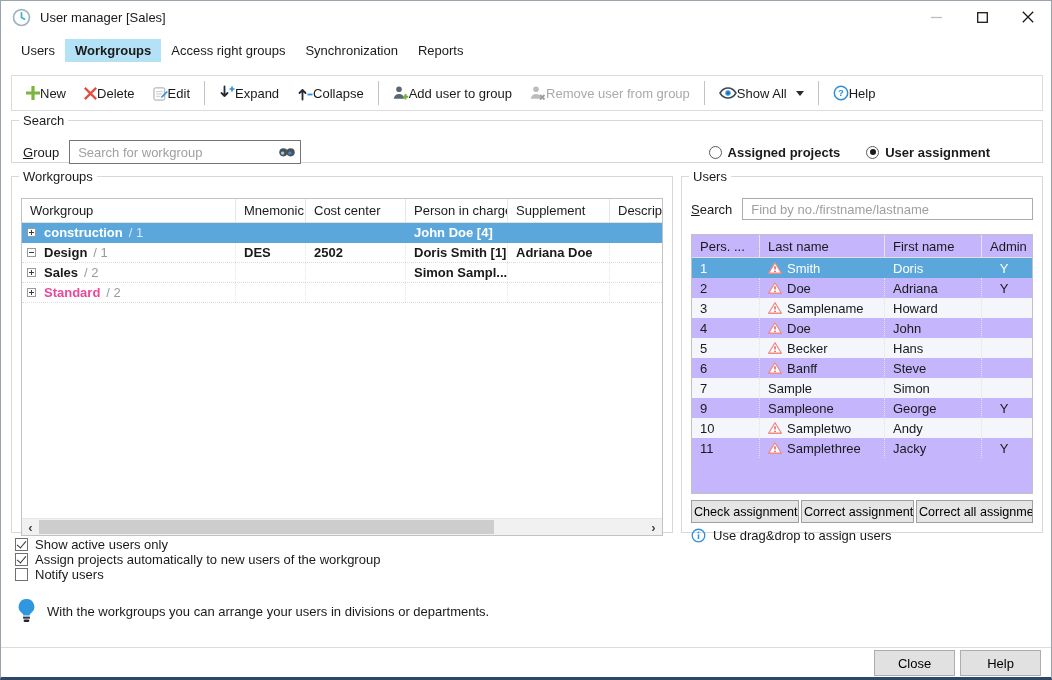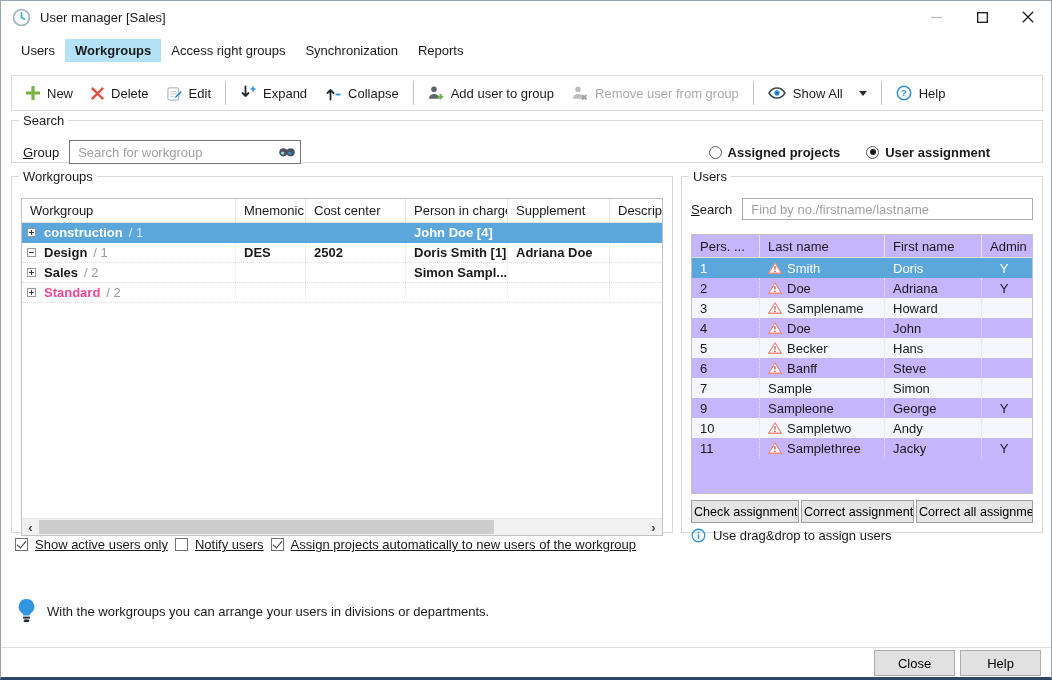--- a/index.html
+++ b/index.html
@@ -13,21 +13,21 @@
   .titlebar{position:absolute;left:0;top:0;width:100%;height:32px;display:flex;align-items:center;padding-left:11px;background:#fff;}
   .app-icon{width:19px;height:19px;margin-right:9px;display:flex;align-items:center;}
   .win-controls{position:absolute;right:0;top:0;height:32px;display:flex;}
   .win-btn{width:46px;height:32px;display:flex;align-items:center;justify-content:center;cursor:pointer;}
   
   .tabs{position:absolute;left:10px;top:38px;display:flex;}
   .tab{padding:4px 10px;cursor:pointer;white-space:nowrap;}
   .tab.active{background:#b3e1f6;font-weight:bold;}
   
   .toolbar{position:absolute;left:10px;top:74px;width:1032px;height:36px;border:1px solid #dcdcdc;display:flex;align-items:center;padding:0 5px;background:#fff;}
-  .tb-btn{display:flex;align-items:center;gap:7px;padding:5px 9px;cursor:pointer;white-space:nowrap;}
+  .tb-btn{display:flex;align-items:center;padding:5px 9px;cursor:pointer;white-space:nowrap;}
   .tb-btn.disabled{color:#a9a9a9;cursor:default;}
   .tb-ic,.tb-caret,.sort,.warn,.expander,.input-icon,.hint-ic,.tip-ic,.wicon{display:flex;align-items:center;}
   .tb-caret{margin-left:9px;}
   .tb-sep{width:1px;height:24px;background:#c2c2c2;margin:0 5px;flex:none;}
   
   fieldset.gb{position:absolute;border:1px solid #d8d8d8;margin:0;padding:0;background:#fff;}
   fieldset.gb legend{margin-left:7px;padding:0 4px;font-size:13px;}
   
   .search-gb{left:10px;top:112px;width:1032px;height:50px;}
   .search-row{position:absolute;left:11px;top:12px;right:10px;display:flex;align-items:center;}
@@ -77,21 +77,21 @@
   .u-row .c{border-left:1px dotted #e2e2e2;}
   .u-row .c:first-child{border-left:none;}
   .u-row .c:nth-child(4){justify-content:center;padding-left:0;}
   .u-rows .u-row.selected{background:#5BA7DB;color:#fff;}
   .u-row.selected .c{border-left-color:transparent;}
   .warn{margin-right:5px;flex:none;}
   .u-buttons{position:absolute;left:9px;right:9px;top:316px;display:grid;grid-template-columns:108px 113px 1fr;gap:2px;}
   .abtn{height:23px;background:#e5e5e5;border:1px solid #9f9f9f;font:12.6px "Liberation Sans","DejaVu Sans",sans-serif;white-space:nowrap;overflow:hidden;padding:0 2px;cursor:pointer;}
   .u-hint{position:absolute;left:9px;top:344px;display:flex;align-items:center;gap:7px;}
   
-  .options{position:absolute;left:14px;top:536px;display:flex;flex-direction:row;gap:7px;text-decoration:underline;}
+  .options{position:absolute;left:14px;top:536px;display:flex;flex-direction:column;}
   .opt{display:flex;align-items:center;gap:7px;cursor:pointer;}
   .cb{width:13px;height:13px;border:1px solid #707070;background:#fff;position:relative;flex:none;}
   .cb.checked::after{content:"";position:absolute;left:3px;top:0;width:4px;height:8px;border-right:1.6px solid #333;border-bottom:1.6px solid #333;transform:rotate(40deg);}
   .tip{position:absolute;left:16px;top:597px;display:flex;align-items:center;gap:11px;}
   .footer-sep{position:absolute;left:0;right:0;top:646px;height:1px;background:#dcdcdc;}
   .footer-buttons{position:absolute;right:10px;top:649px;display:flex;gap:5px;}
   .btn{width:81px;height:26px;background:#e1e1e1;border:1px solid #adadad;font:13px "Liberation Sans","DejaVu Sans",sans-serif;cursor:pointer;}
 </style>
 </head>
 <body>
@@ -535,26 +535,26 @@
       <span>Use drag&amp;drop to assign users</span>
     </div>
   </fieldset>
 
   <div class="options">
       <label class="opt">
         <span class="cb checked"></span>
         <span>Show active users only</span>
       </label>
       <label class="opt">
+        <span class="cb checked"></span>
+        <span>Assign projects automatically to new users of the workgroup</span>
+      </label>
+      <label class="opt">
         <span class="cb"></span>
         <span>Notify users</span>
-      </label>
-      <label class="opt">
-        <span class="cb checked"></span>
-        <span>Assign projects automatically to new users of the workgroup</span>
       </label>
     </div>
 
   <div class="tip">
     <span class="tip-ic">
         <svg width="19" height="26" viewBox="0 0 20 27">
           <path d="M10 0.8a8.2 8.2 0 0 1 4.9 14.8c-0.9 0.7-1.6 1.6-1.6 2.7H6.7c0-1.1-0.7-2-1.6-2.7A8.2 8.2 0 0 1 10 0.8z" fill="#2F96E0"></path>
           <rect x="6.4" y="19.4" width="7.2" height="2.2" fill="#2a3a4a"></rect>
           <rect x="7" y="22.4" width="6" height="2.6" rx="1.2" fill="#1d2430"></rect>
         </svg>

